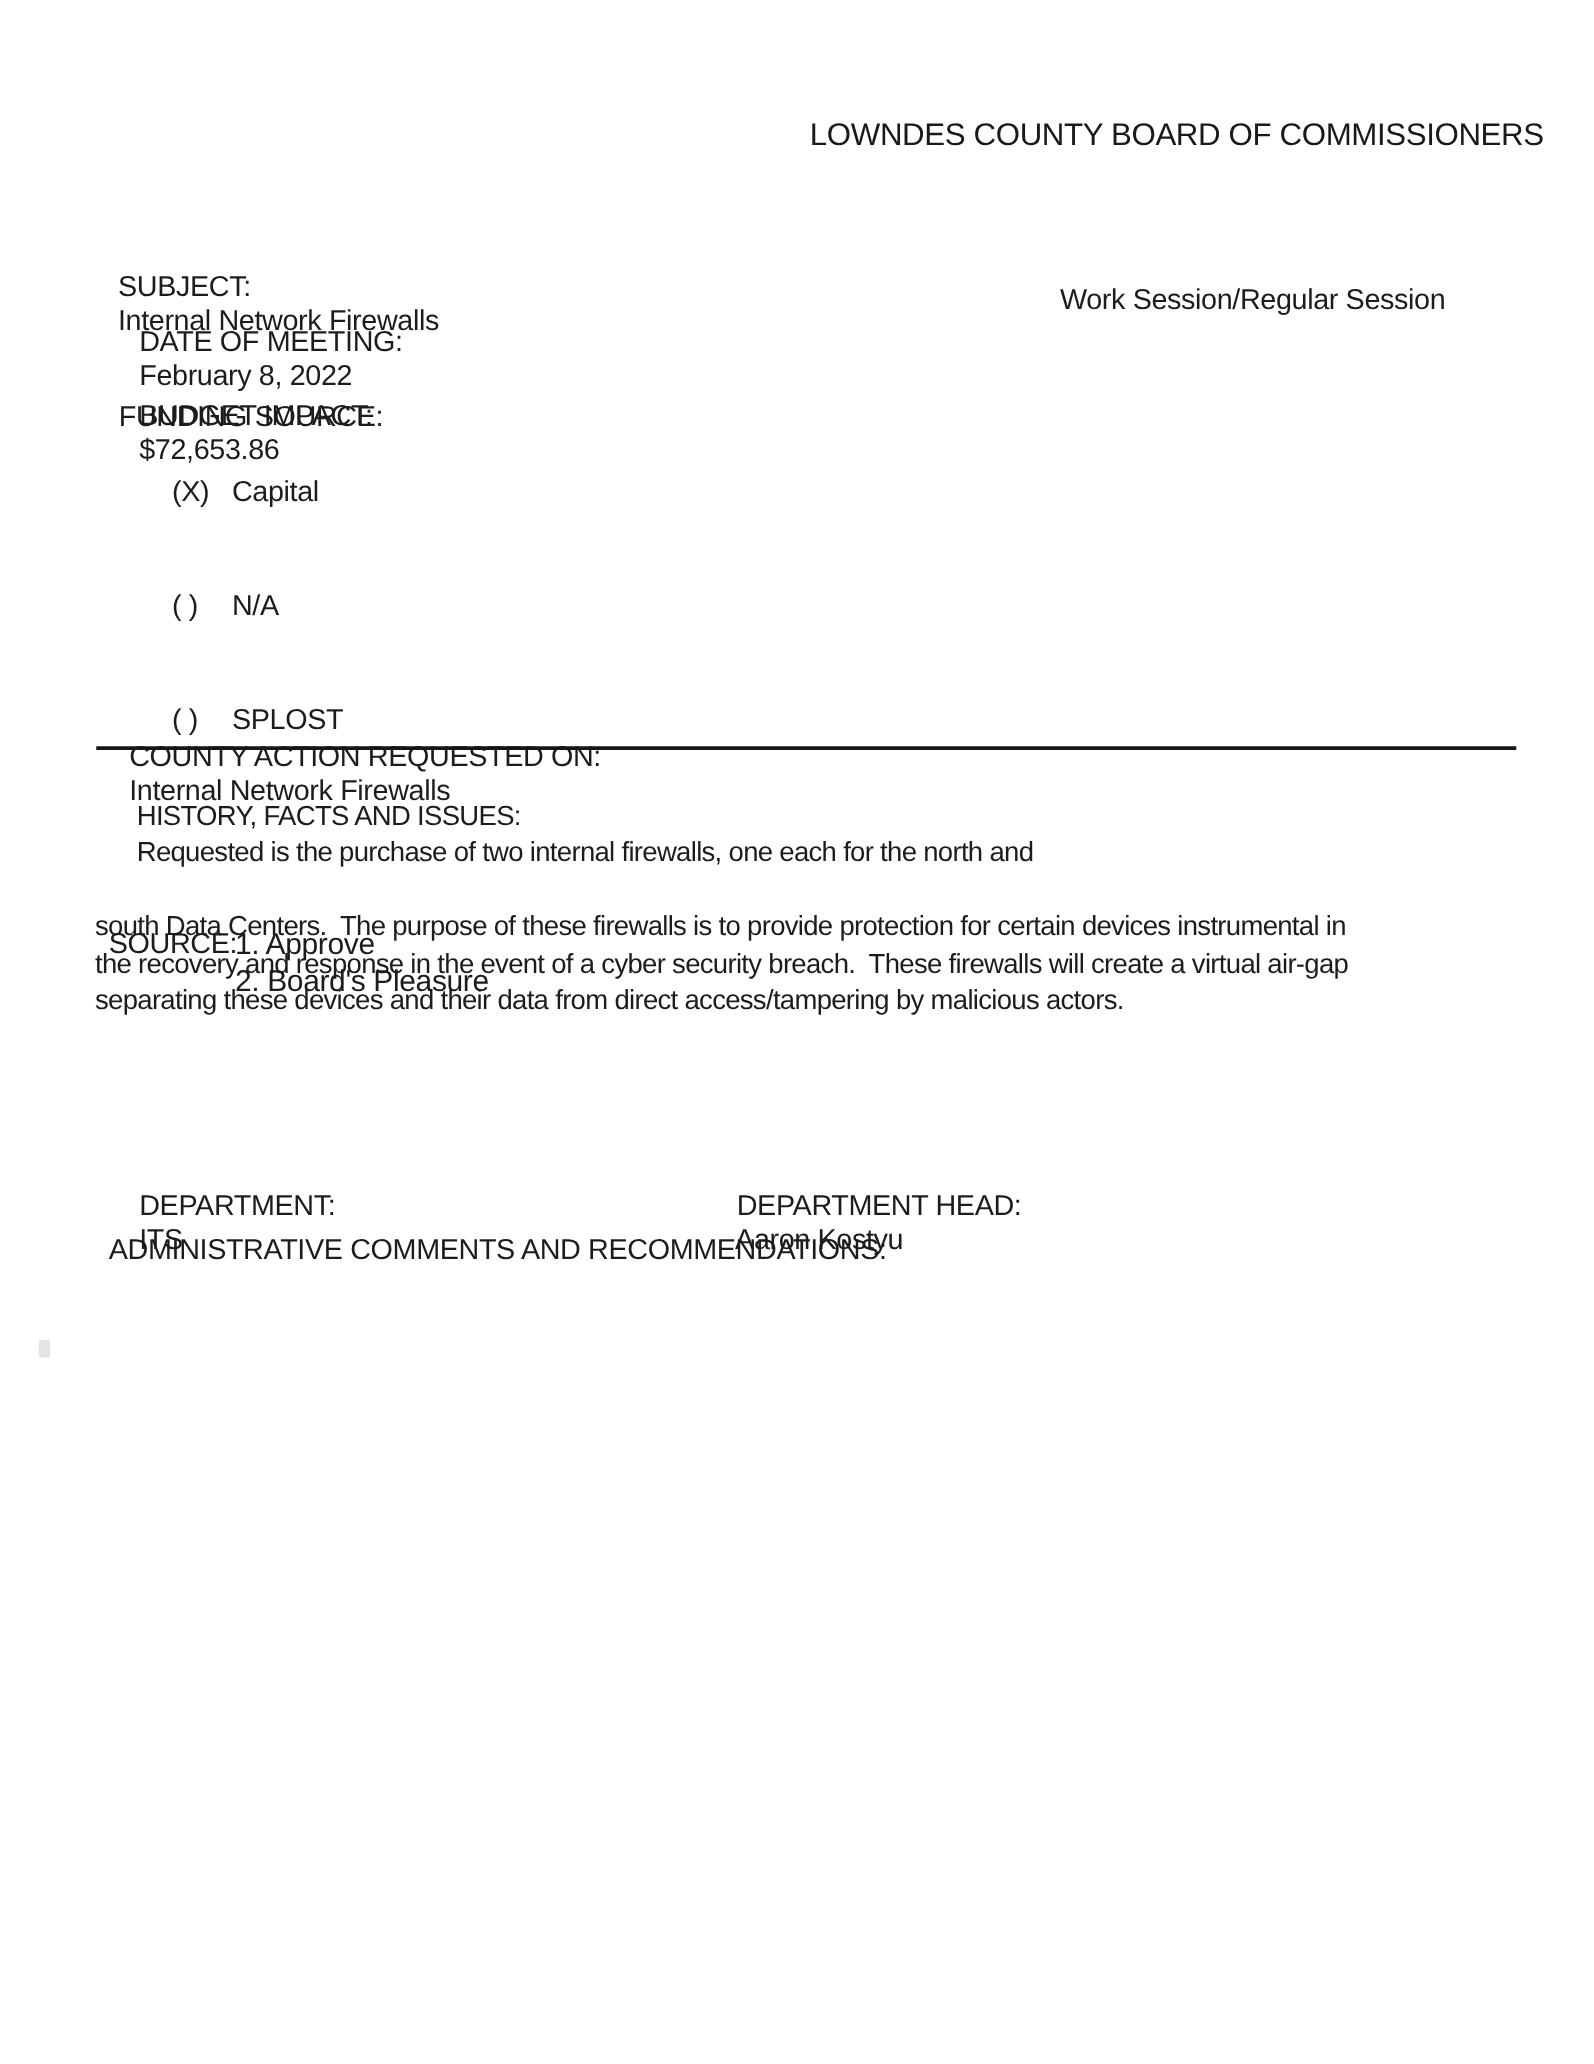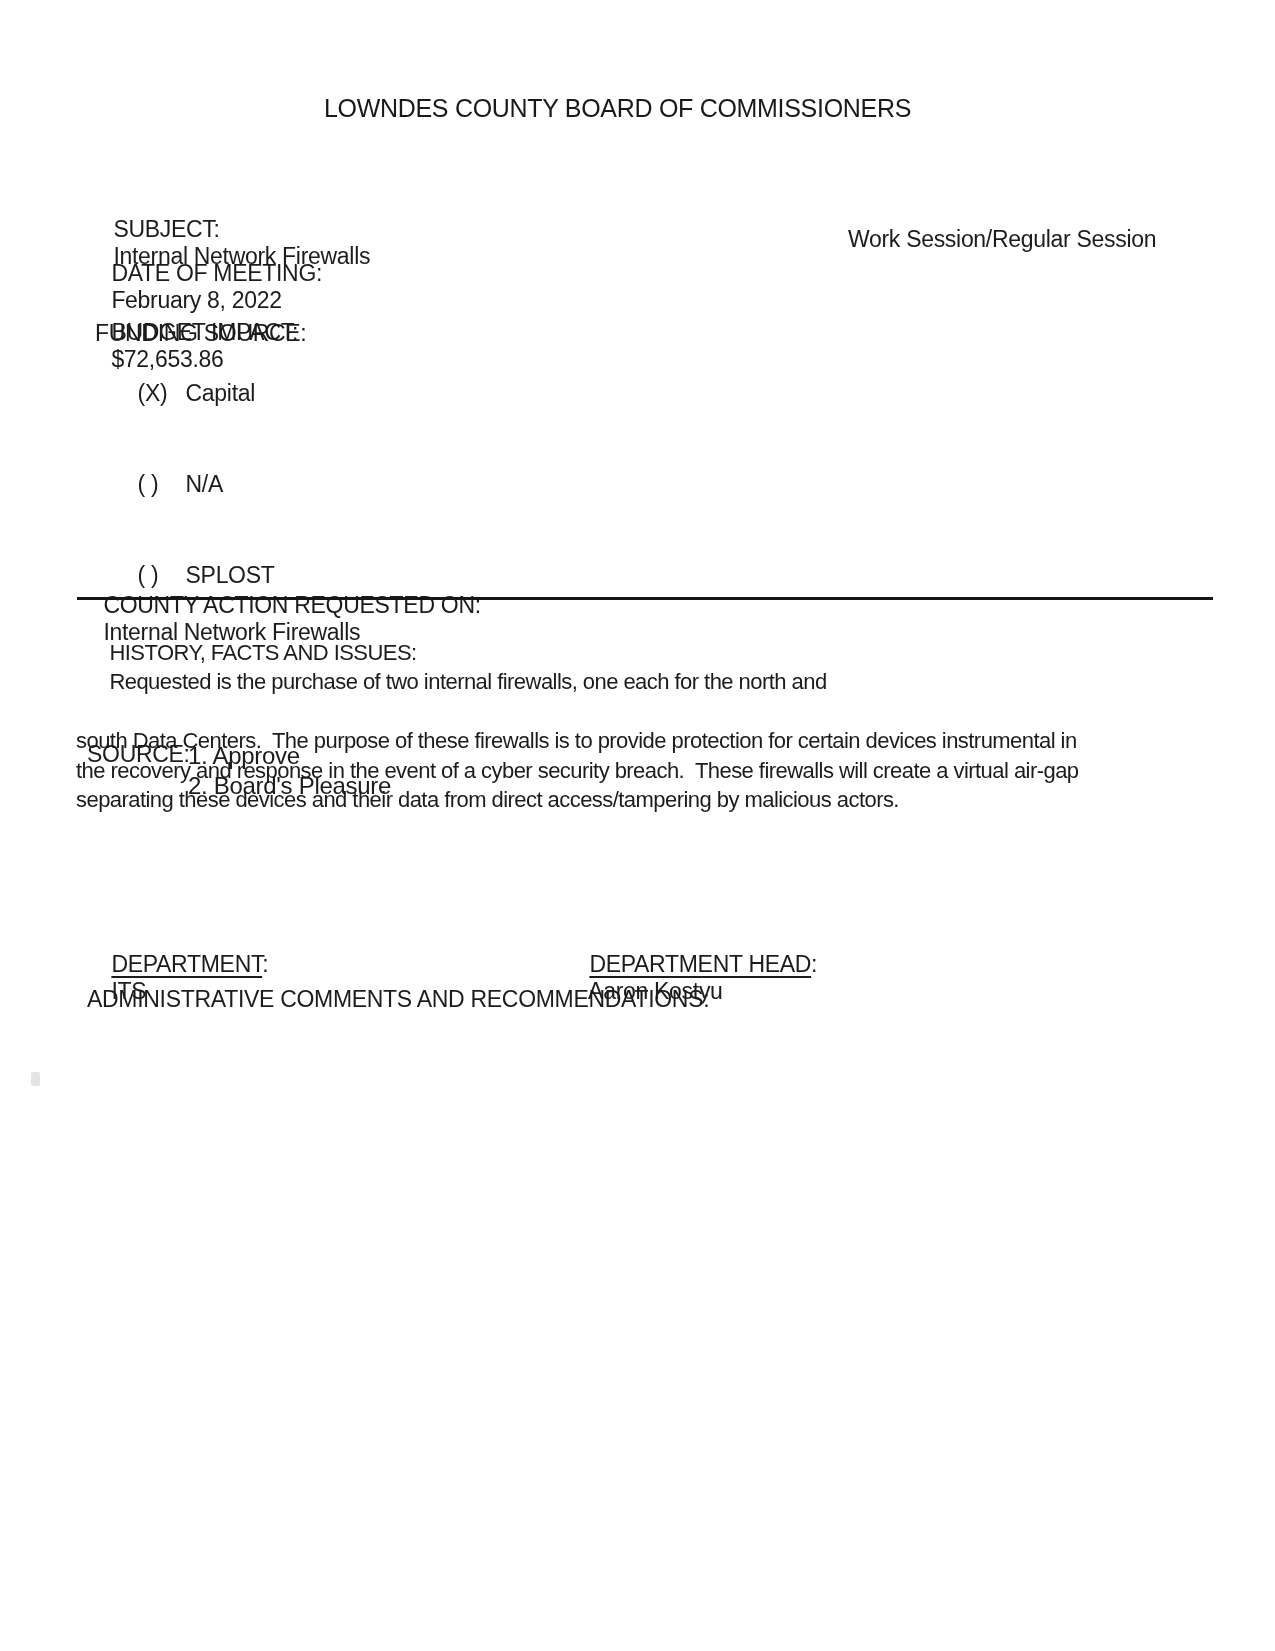--- a/index.html
+++ b/index.html
@@ -8,46 +8,46 @@
     width:1275px;height:1651px;
     background:#ffffff;
     font-family:"Liberation Sans",sans-serif;
     color:#1c1c1c;
     overflow:hidden;
     letter-spacing:-0.3px;
   }
   .abs{position:absolute;}
   .header{
     top:88px;left:0;width:1235px;
-    text-align:center;
+    text-align:right;
     font-size:25px;line-height:40px;
     color:#191919;
   }
   .field{font-size:23px;white-space:pre;}
   .funding-row{font-size:23px;white-space:pre;}
   .mark{display:inline-block;width:48px;white-space:pre;}
   .rule{background:#161616;height:3px;}
   .para-line{
     font-size:22px;line-height:29.5px;
     letter-spacing:-0.55px;white-space:pre;
   }
   .option-item{font-size:24px;line-height:30px;white-space:pre;}
-  .us{text-decoration:underline;text-decoration-thickness:2px;text-underline-offset:4px;}
+  .us{text-decoration-thickness:2px;text-underline-offset:4px;}
   .speck{background:#d8d8d8;width:9px;height:14px;opacity:.7;border-radius:2px;}
 </style>
 </head>
 <body>
 
 <div class="page">
 
   <div class="abs header">
     <div>LOWNDES COUNTY BOARD OF COMMISSIONERS</div>
   </div>
 
-  <div class="abs field" style="top:189px;left:89px">
+  <div class="abs field" style="top:189px;left:70px">
     <span>SUBJECT:</span>
     <span>Internal Network Firewalls</span>
   </div>
 
   <div class="abs field" style="top:233px;left:87px">
     <span>DATE OF MEETING:</span>
     <span>February 8, 2022</span>
   </div>
 
   <div class="abs field" style="top:226px;left:848px">Work Session/Regular Session</div>

